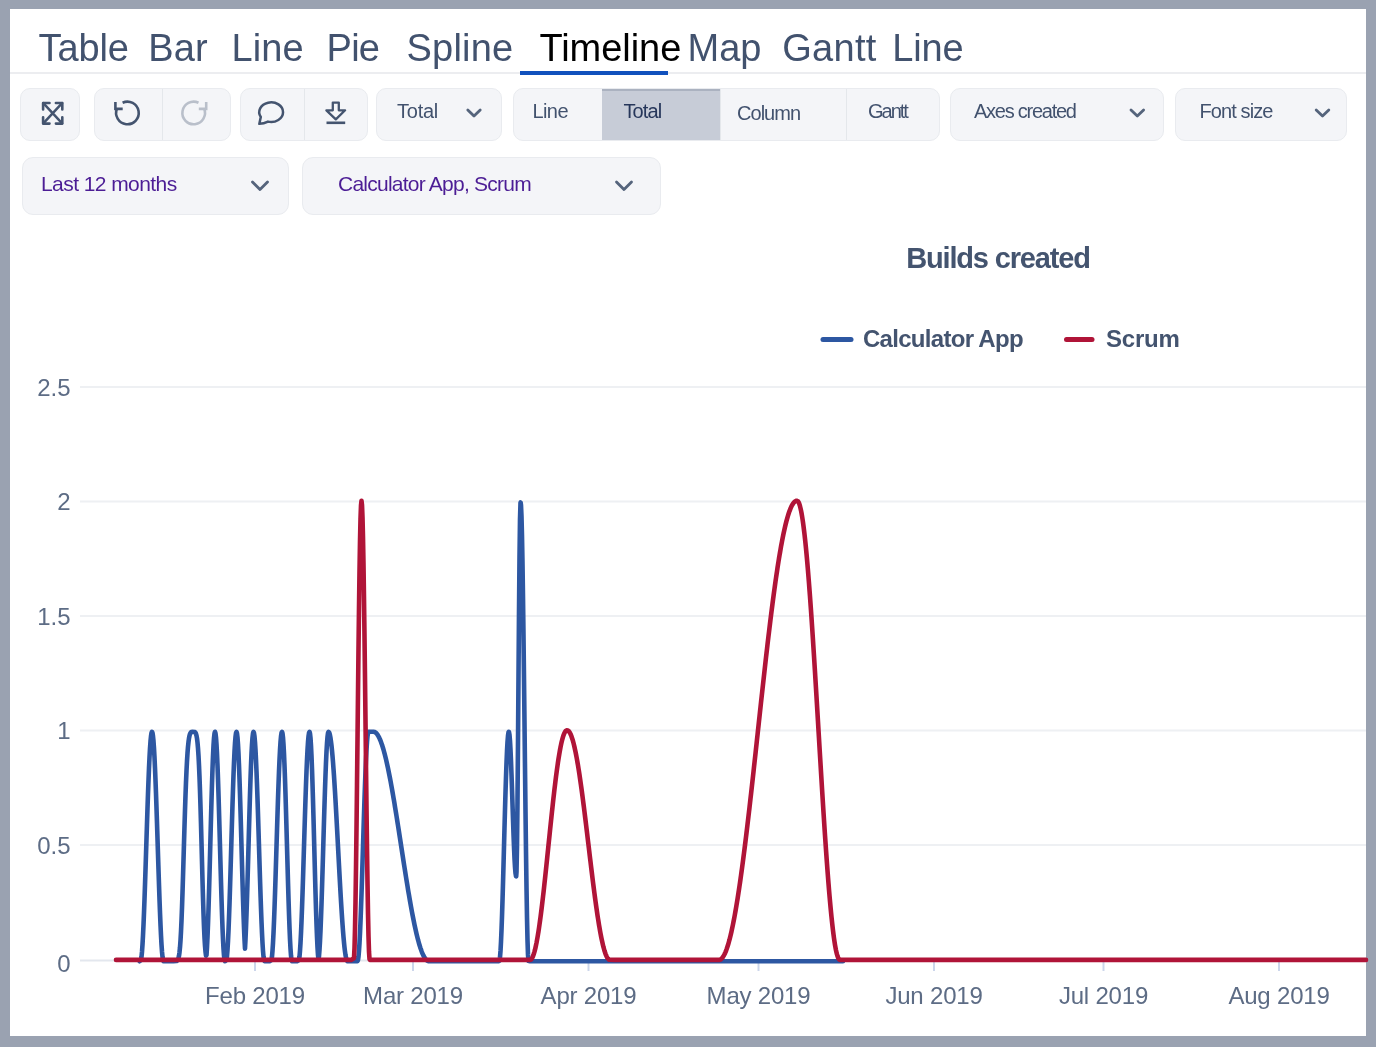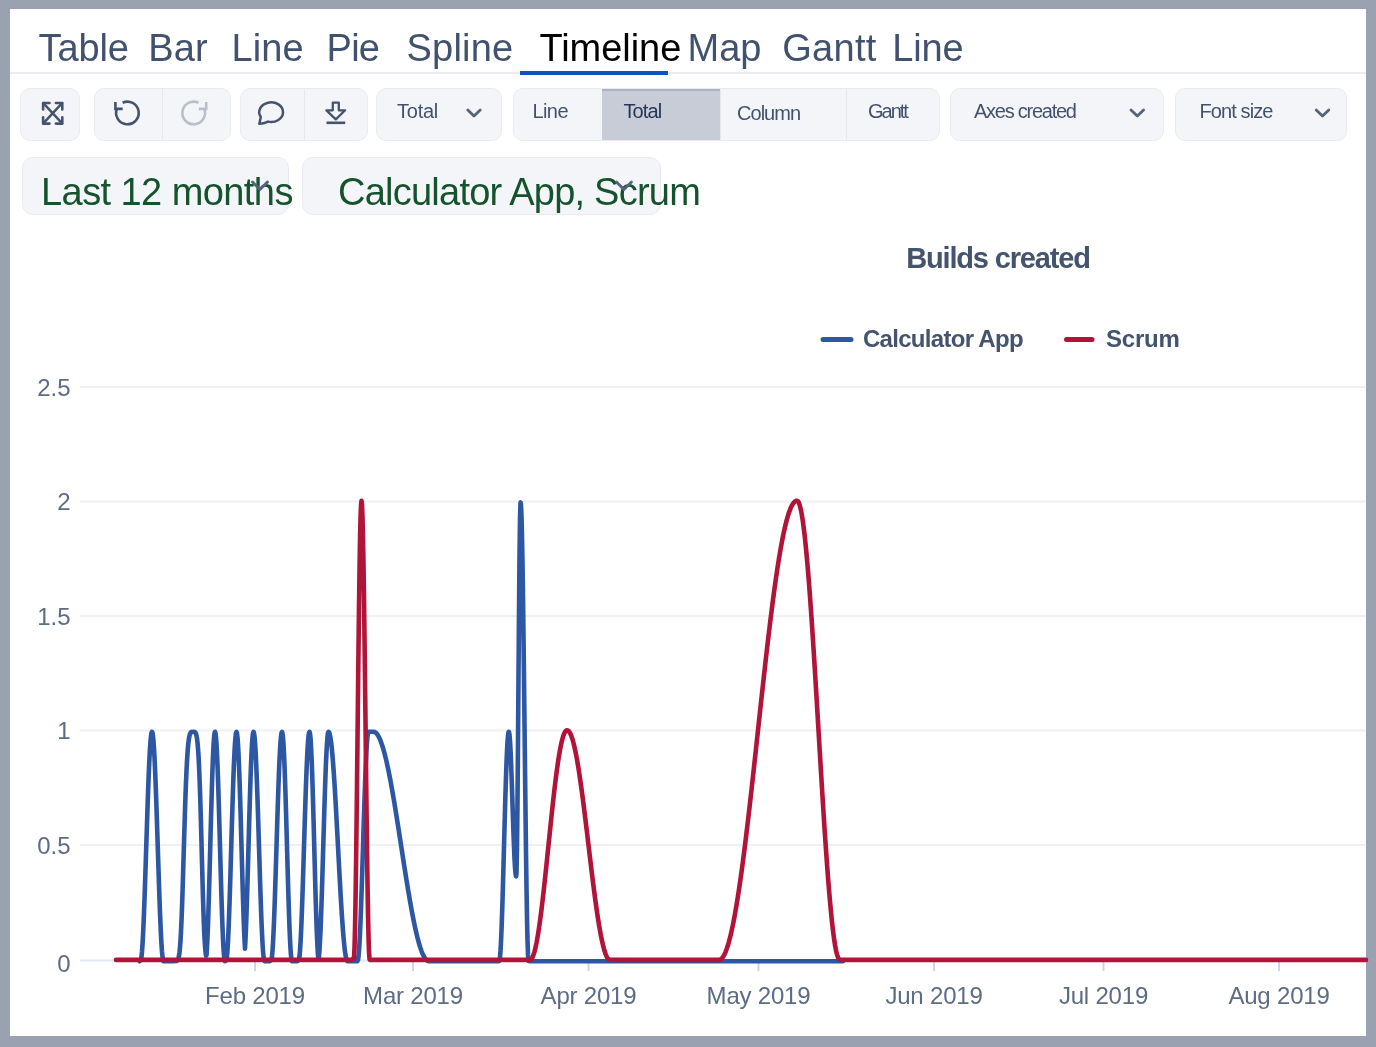--- a/index.html
+++ b/index.html
@@ -2,21 +2,21 @@
 <html><head><meta charset="utf-8">
 <style>
 html,body{margin:0;padding:0}
 body{width:1376px;height:1047px;background:#9aa2b1;font-family:"Liberation Sans",sans-serif;position:relative;overflow:hidden}
 .card{position:absolute;left:10px;top:9px;width:1356px;height:1027px;background:#ffffff}
 .abs{position:absolute}
 .tab{position:absolute;top:28.7px;font-size:38px;color:#42526e;white-space:nowrap;line-height:1}
 .tab.on{color:#000000}
 .btn{position:absolute;box-sizing:border-box;background:#f4f5f8;border:1px solid #e9ebef;border-radius:10px}
 .btxt{position:absolute;font-size:20px;color:#42526e;white-space:nowrap;line-height:1}
-.b2txt{position:absolute;font-size:38px;color:#14532d;white-space:nowrap;line-height:1}
+.b2txt{position:absolute;font-size:21px;color:#4c1d95;white-space:nowrap;line-height:1}
 .seg{position:absolute;box-sizing:border-box;top:0;bottom:0}
 svg{position:absolute;left:0;top:0}
 </style></head>
 <body>
 <div class="card"></div>
 <span class="tab" style="left:38.5px;letter-spacing:-0.12px">Table</span>
 <span class="tab" style="left:148.2px;letter-spacing:0.2px">Bar</span>
 <span class="tab" style="left:231.6px;letter-spacing:0.08px">Line</span>
 <span class="tab" style="left:326.6px;letter-spacing:-0.8px">Pie</span>
 <span class="tab" style="left:406.5px;letter-spacing:0.2px">Spline</span>

